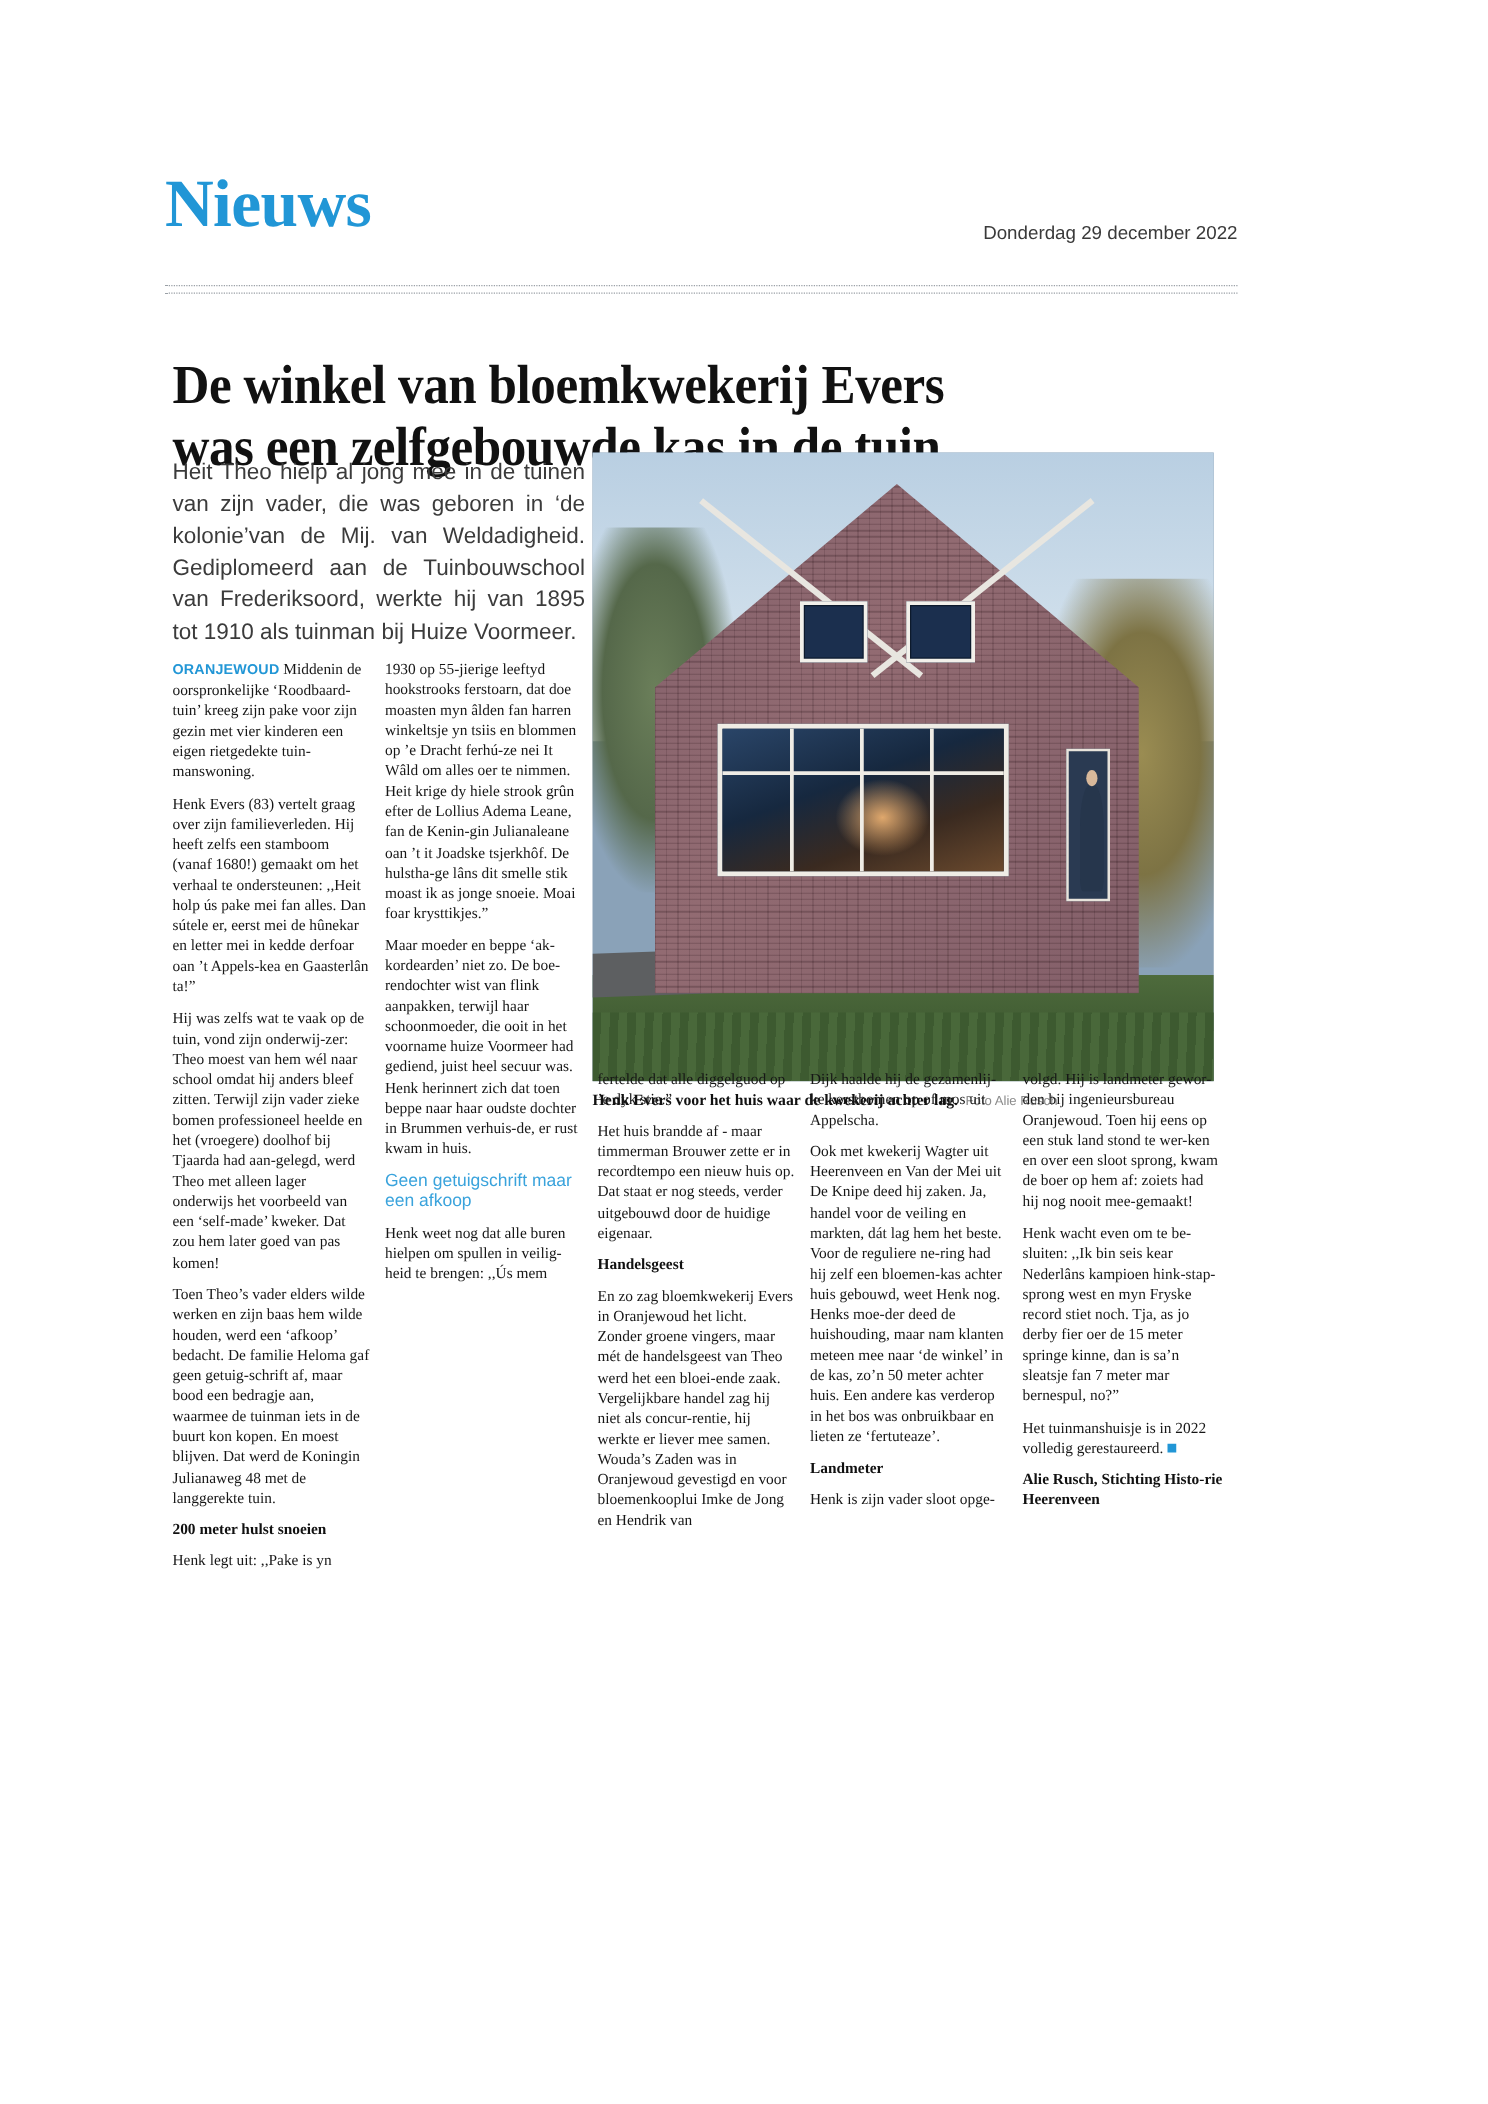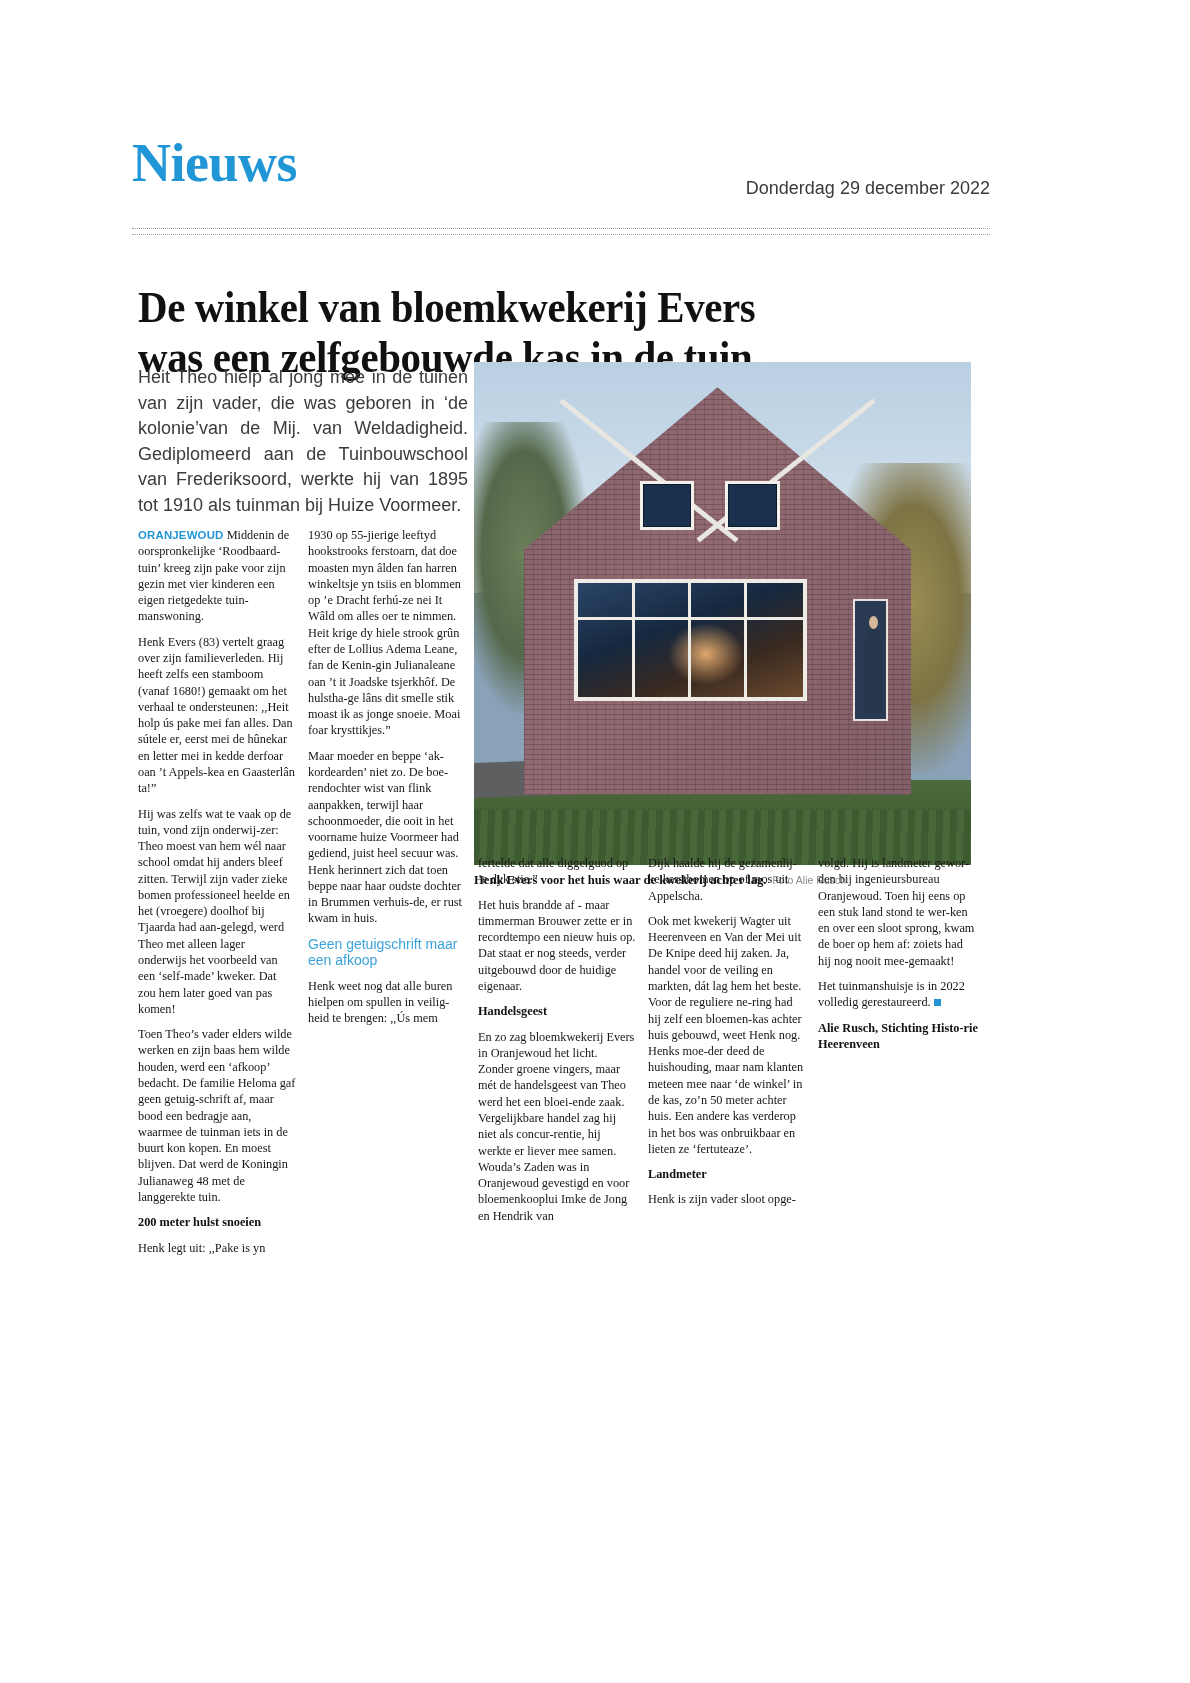--- a/index.html
+++ b/index.html
@@ -19,21 +19,21 @@
     position:absolute; left:132px; top:136px; width:858px; height:70px;
   }
   .masthead-title {
     font-family:"Liberation Serif", serif;
     font-size:54px; font-weight:700; color:#2196d6;
     letter-spacing:-0.5px; line-height:1;
     position:absolute; left:0; top:0;
   }
   .masthead-date {
     font-family:"Liberation Sans", sans-serif;
-    font-size:18px; font-weight:300; color:#3a3a3a;
+    font-size:15px; font-weight:300; color:#3a3a3a;
     position:absolute; right:0; top:42px; white-space:nowrap;
   }
 
   
   .rule-dotted {
     position:absolute; left:132px; width:858px; height:0;
     border-top:1.5px dotted #9aa0a6;
   }
   .rule-dotted.r1 { top:228px; }
   .rule-dotted.r2 { top:234px; }
@@ -244,17 +244,18 @@
 
   <div class="col c4">
     <p>Dijk haalde hij de gezamenlij-ke kerstbomen op of mos uit Appelscha.</p>
     <p>Ook met kwekerij Wagter uit Heerenveen en Van der Mei uit De Knipe deed hij zaken. Ja, handel voor de veiling en markten, dát lag hem het beste. Voor de reguliere ne-ring had hij zelf een bloemen-kas achter huis gebouwd, weet Henk nog. Henks moe-der deed de huishouding, maar nam klanten meteen mee naar ‘de winkel’ in de kas, zo’n 50 meter achter huis. Een andere kas verderop in het bos was onbruikbaar en lieten ze ‘fertuteaze’.</p>
     <p class="sub-bold">Landmeter</p>
     <p>Henk is zijn vader sloot opge-</p>
   </div>
 
   <div class="col c5">
     <p>volgd. Hij is landmeter gewor-den bij ingenieursbureau Oranjewoud. Toen hij eens op een stuk land stond te wer-ken en over een sloot sprong, kwam de boer op hem af: zoiets had hij nog nooit mee-gemaakt!</p>
+    <p>Henk wacht even om te be-sluiten: ,,Ik bin seis kear Nederlâns kampioen hink-stap-sprong west en myn Fryske record stiet noch. Tja, as jo derby fier oer de 15 meter springe kinne, dan is sa’n sleatsje fan 7 meter mar bernespul, no?”</p>
     <p><span>Het tuinmanshuisje is in 2022 volledig gerestaureerd.</span><span class="endmark"></span></p>
     <p class="byline">Alie Rusch, Stichting Histo-rie Heerenveen</p>
   </div>
 
 </div>
 
 </body></html>

